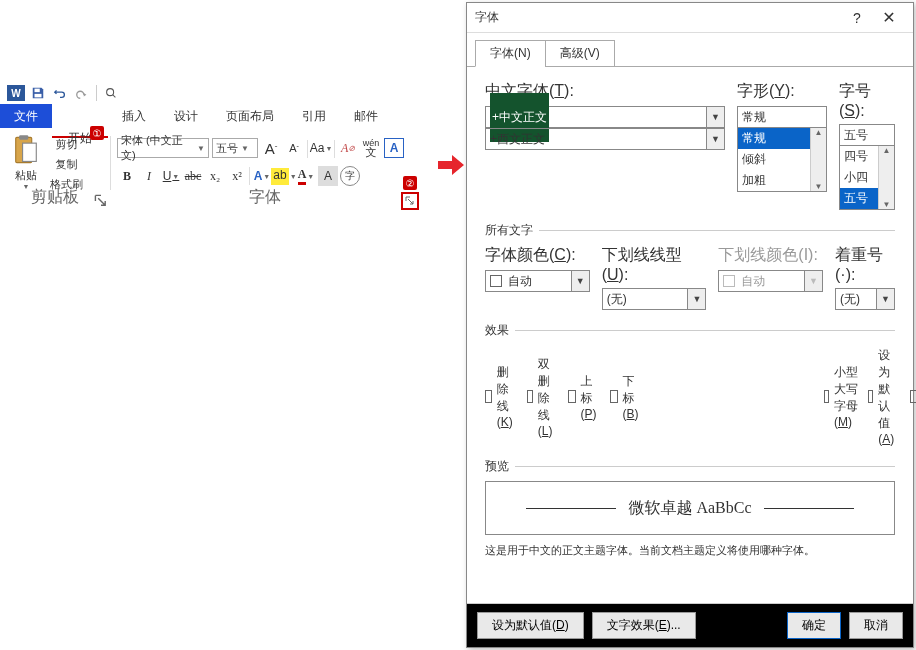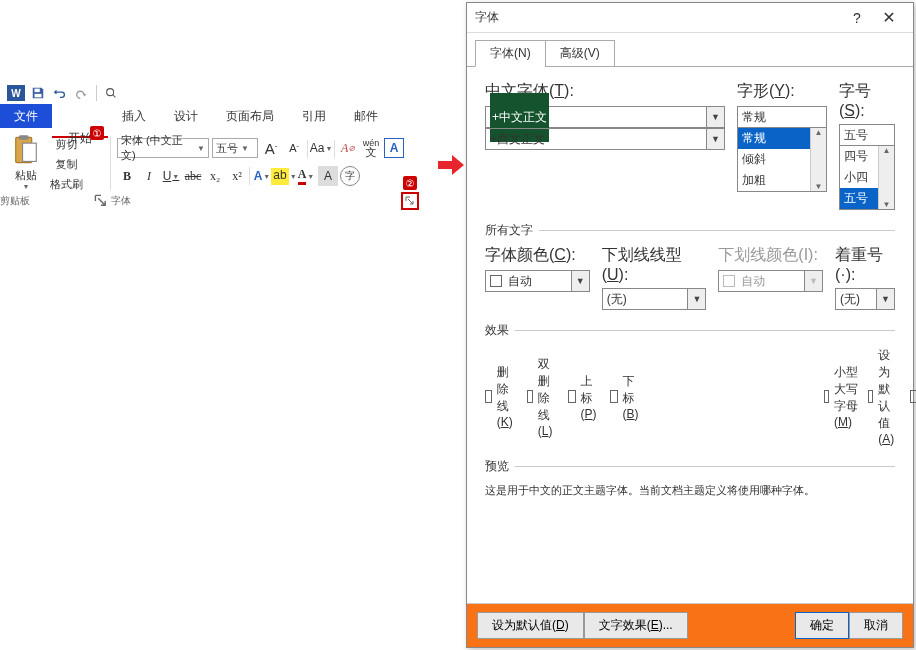--- a/index.html
+++ b/index.html
@@ -15,21 +15,21 @@
 
 .tabs { display: flex; height: 24px; align-items: stretch; }
 .tabs .tab { padding: 0 14px; display: flex; align-items: center; font-size: 12px; cursor: pointer; }
 .tabs .tab-file { background: #1d4ed8; color: #fff; }
 .tabs .tab-active { border: 2px solid #c00; border-bottom: none; position: relative; margin-top: 32px; }
 .tabs .marker1 { position: absolute; right: 2px; bottom: -2px; width: 14px; height: 14px; background: #c00; color: #fff; font-size: 10px; display: flex; align-items: center; justify-content: center; border-radius: 2px; }
 
 .ribbon-body { display: flex; padding-top: 4px; }
 
 .group { padding: 2px 6px 16px; position: relative; }
-.group-label { position: absolute; bottom: 0; left: 0; right: 0; text-align: left; font-size: 10px; color: #666; }
+.group-label { position: absolute; bottom: 0; left: 0; right: 0; text-align: center; font-size: 16px; color: #666; }
 .group-sep { width: 1px; background: #ddd; margin: 4px 0 18px; }
 
 
 .clip { display: flex; gap: 4px; }
 .paste-big { display: flex; flex-direction: column; align-items: center; width: 40px; cursor: pointer; }
 .paste-big .clipboard-svg { width: 28px; height: 32px; }
 .paste-big .lbl { font-size: 11px; margin-top: 2px; }
 .clip-small { display: flex; flex-direction: column; gap: 2px; }
 .clip-small .row { display: flex; align-items: center; gap: 3px; font-size: 11px; cursor: pointer; height: 18px; flex-direction: column; }
 .clip-small svg { width: 14px; height: 14px; }
@@ -102,21 +102,21 @@
 .checks .col { display: flex; flex-direction: row; gap: 8px; }
 .chk { display: flex; align-items: center; gap: 5px; font-size: 12px; cursor: pointer; }
 .chk .box { width: 13px; height: 13px; border: 1px solid #666; }
 
 .preview-box { border: 1px solid #888; height: 54px; display: flex; align-items: center; justify-content: center; margin-top: 6px; position: relative; padding: 0 12px; }
 .preview-box .baseline { height: 1px; background: #333; width: 90px; }
 .preview-box .sample { font-size: 16px; margin: 0 12px; font-family: SimSun, serif; }
 
 .note { font-size: 11px; color: #333; margin-top: 8px; }
 
-.dlg-btnbar { position: absolute; left: 0; right: 0; bottom: 0; height: 44px; background: #f97316; border-top: 1px solid #ccc; display: flex; align-items: center; padding: 0 10px; }
+.dlg-btnbar { position: absolute; left: 0; right: 0; bottom: 0; height: 44px; background: #000000; border-top: 1px solid #ccc; display: flex; align-items: center; padding: 0 10px; gap: 8px; }
 .dlg-btnbar .spacer { flex: 1; }
 .btn { border: 1px solid #999; background: #e9e9e9; padding: 4px 14px; font-size: 12px; cursor: pointer; }
 .btn.primary { border: 1px solid #0a64c8; }
 </style>
 </head>
 <body>
 
 <div class="ribbon">
   <div class="qat">
     <div class="qat-icon">
@@ -448,20 +448,25 @@
             <span><span>隐藏(</span><span class="u">H</span><span>)</span></span>
           </label>
       </div>
     </div>
 
     <div class="section-sep">
         <span>预览</span>
         <span class="line"></span>
       </div>
 
+    <div class="preview-box">
+      <div class="baseline"></div>
+      <span class="sample">微软卓越 AaBbCc</span>
+      <div class="baseline"></div>
+    </div>
 
     <div class="note">这是用于中文的正文主题字体。当前文档主题定义将使用哪种字体。</div>
   </div>
 
   <div class="dlg-btnbar">
     <button class="btn"><span>设为默认值(</span><span class="u">D</span><span>)</span></button>
     <button class="btn"><span>文字效果(</span><span class="u">E</span><span>)...</span></button>
     <span class="spacer"></span>
     <button class="btn primary">确定</button>
     <button class="btn">取消</button>

